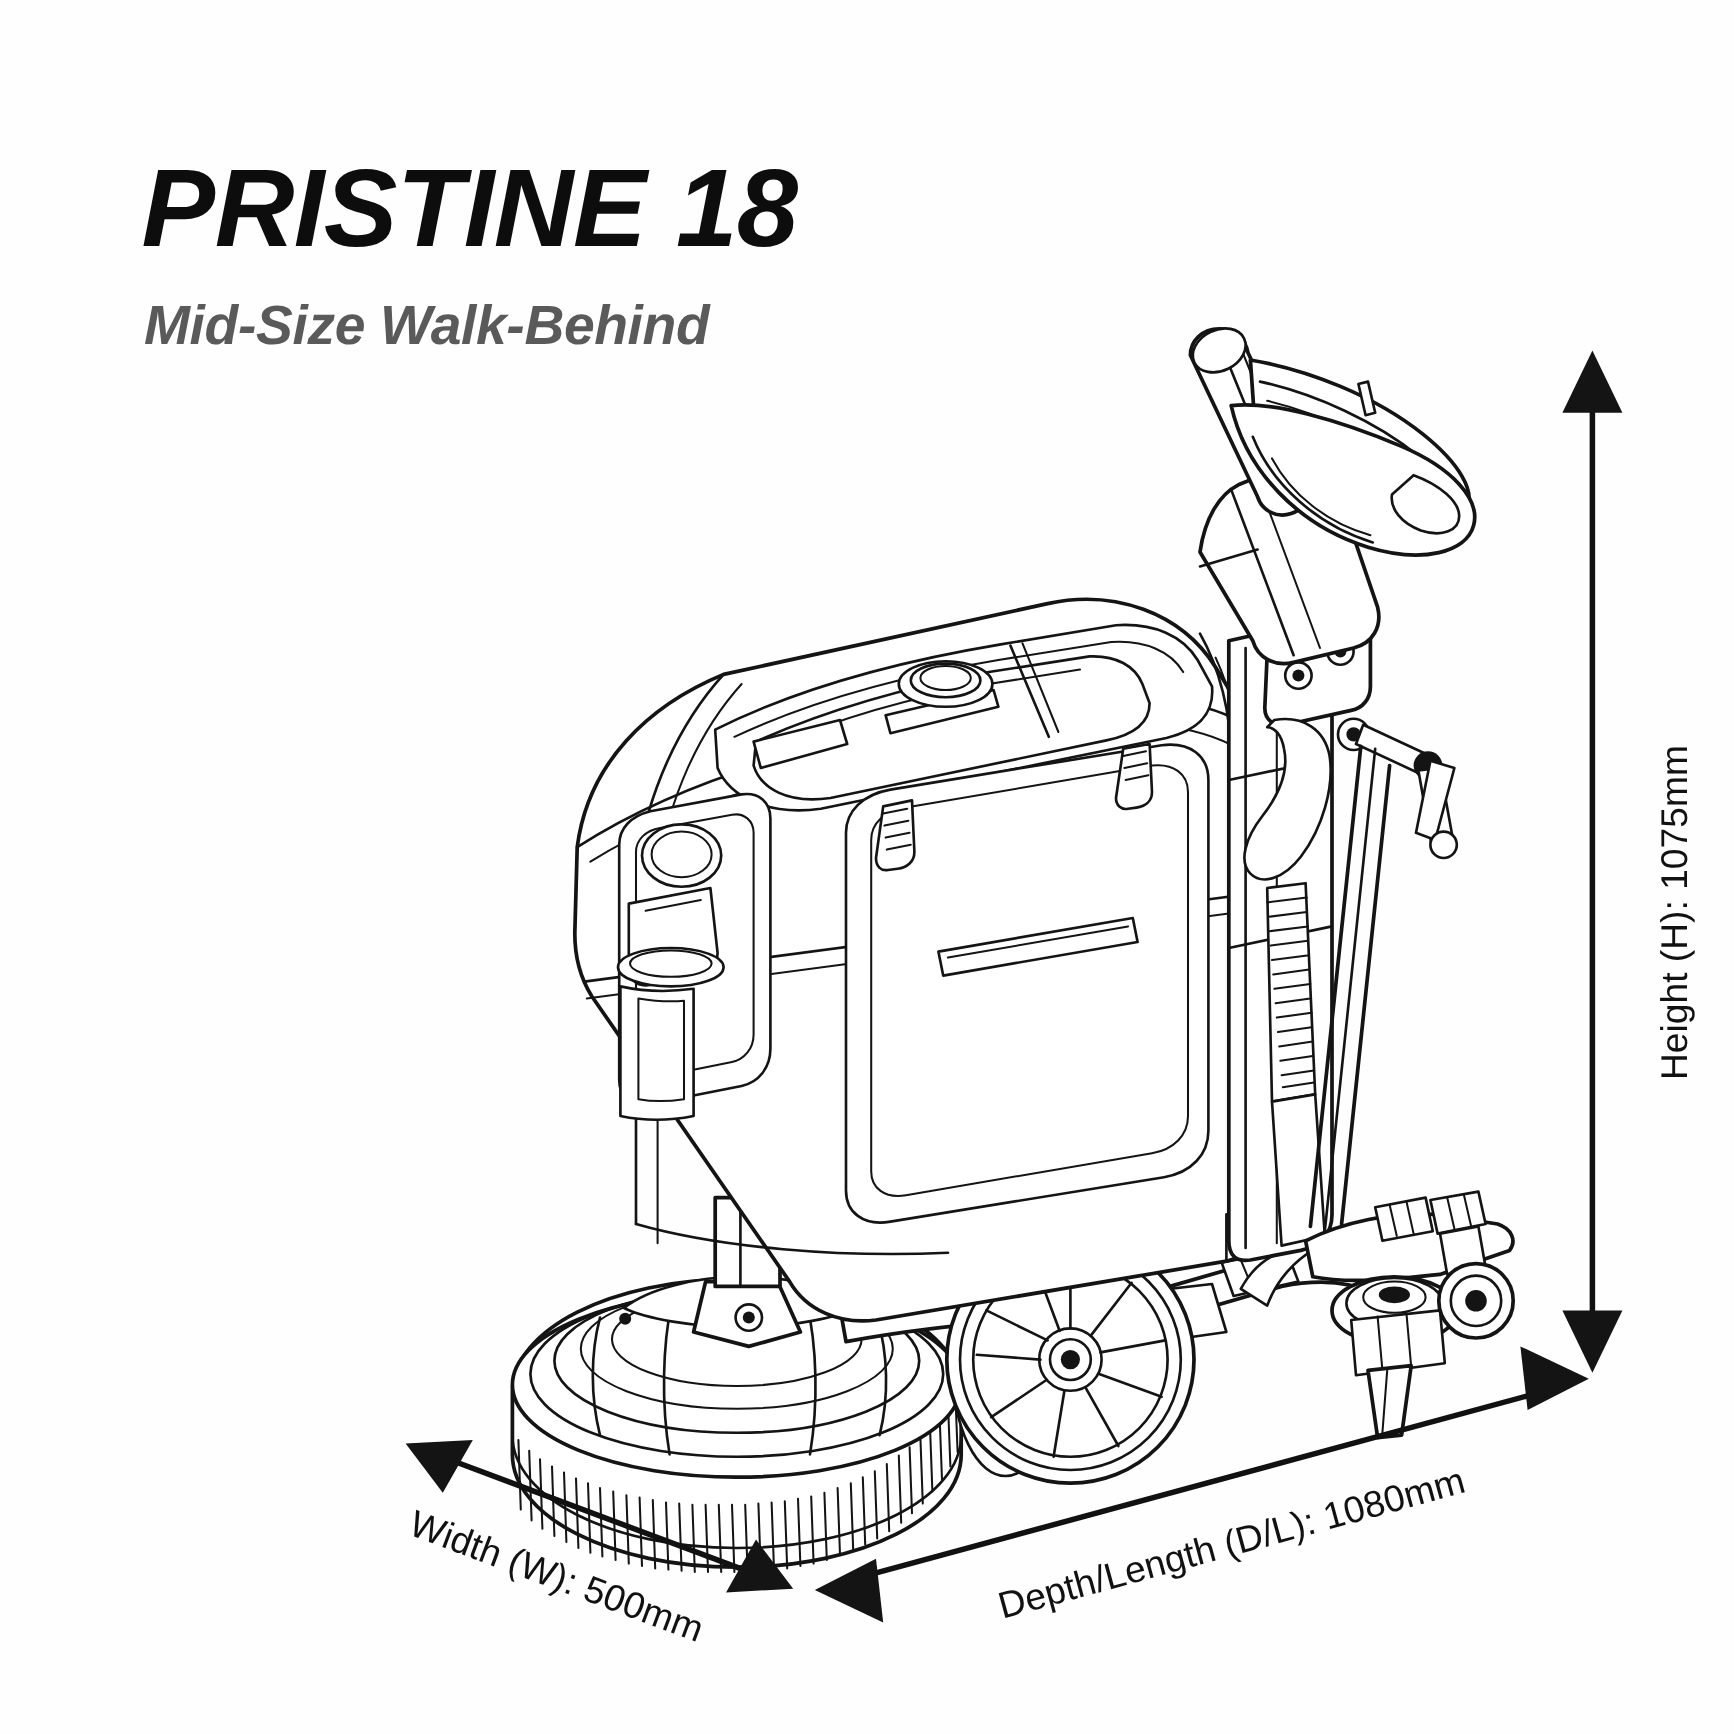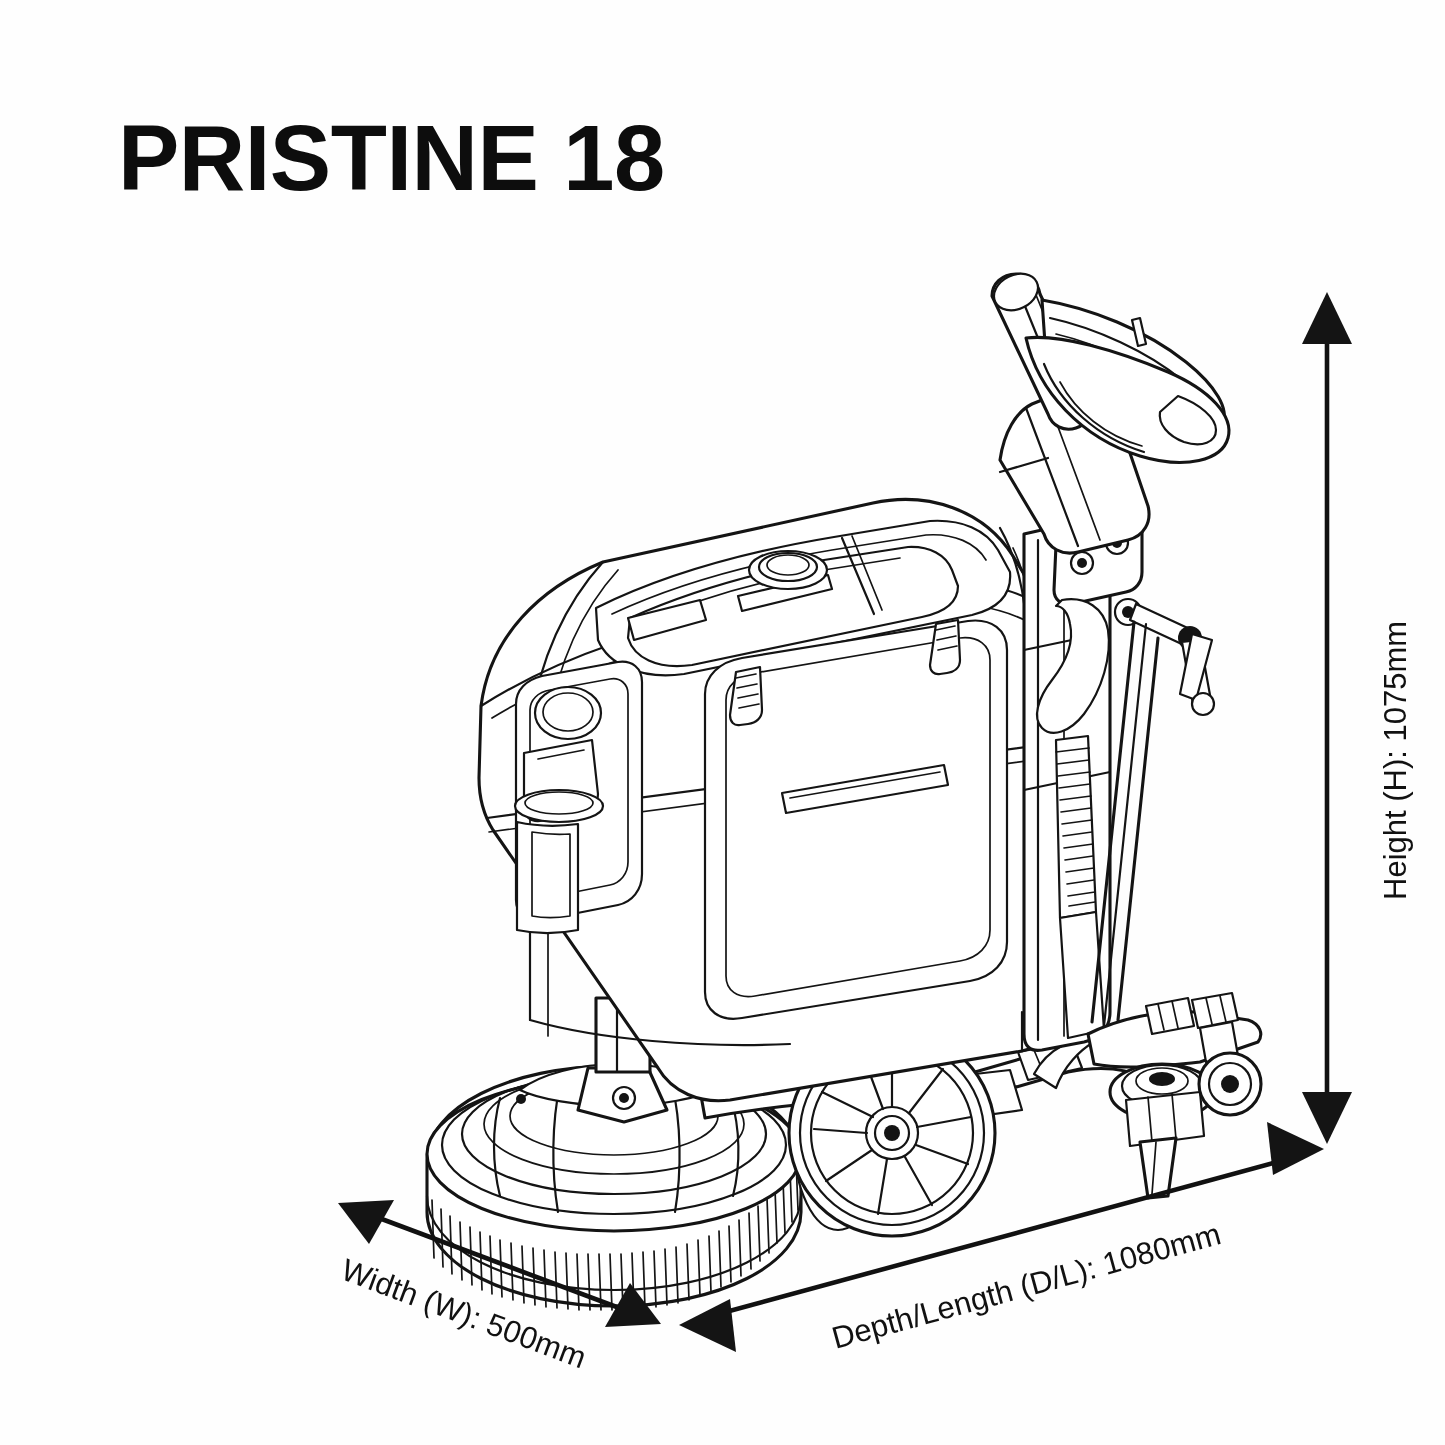--- a/index.html
+++ b/index.html
@@ -13,22 +13,23 @@
   #page {
     position: relative;
     width: 1445px;
     height: 1445px;
     background: #fefefe;
     overflow: hidden;
   }
   #title-block {
     position: absolute;
     left: 118px;
-    top: 112px;
+    top: 128px;
     width: 900px;
+    font-style: italic;
   }
   #product-title {
     font-family: "Liberation Sans", sans-serif;
     font-size: 92px;
     font-weight: bold;
     letter-spacing: -0.5px;
     color: #0d0d0d;
     line-height: 1.0;
     margin: 0;
     white-space: nowrap;
@@ -75,20 +76,21 @@
     transform: rotate(-15.3deg);
   }
 </style>
 </head>
 <body>
 
 <div id="page">
 
   <div id="title-block">
     <div id="product-title">PRISTINE 18</div>
+    <div id="product-subtitle">Mid-Size Walk-Behind</div>
   </div>
 
   <svg id="art-layer" viewBox="0 0 1445 1445" xmlns="http://www.w3.org/2000/svg">
     <defs>
       <style>
         .ln  { fill: none; stroke: #141414; stroke-width: 3.1; stroke-linecap: round; stroke-linejoin: round; }
         .lnt { fill: none; stroke: #141414; stroke-width: 2.2; stroke-linecap: round; stroke-linejoin: round; }
         .lnh { fill: none; stroke: #141414; stroke-width: 1.7; stroke-linecap: round; stroke-linejoin: round; }
         .fillw { fill: #ffffff; stroke: #141414; stroke-width: 3.1; stroke-linejoin: round; stroke-linecap: round; }
         .fillwt { fill: #ffffff; stroke: #141414; stroke-width: 2.2; stroke-linejoin: round; stroke-linecap: round; }

